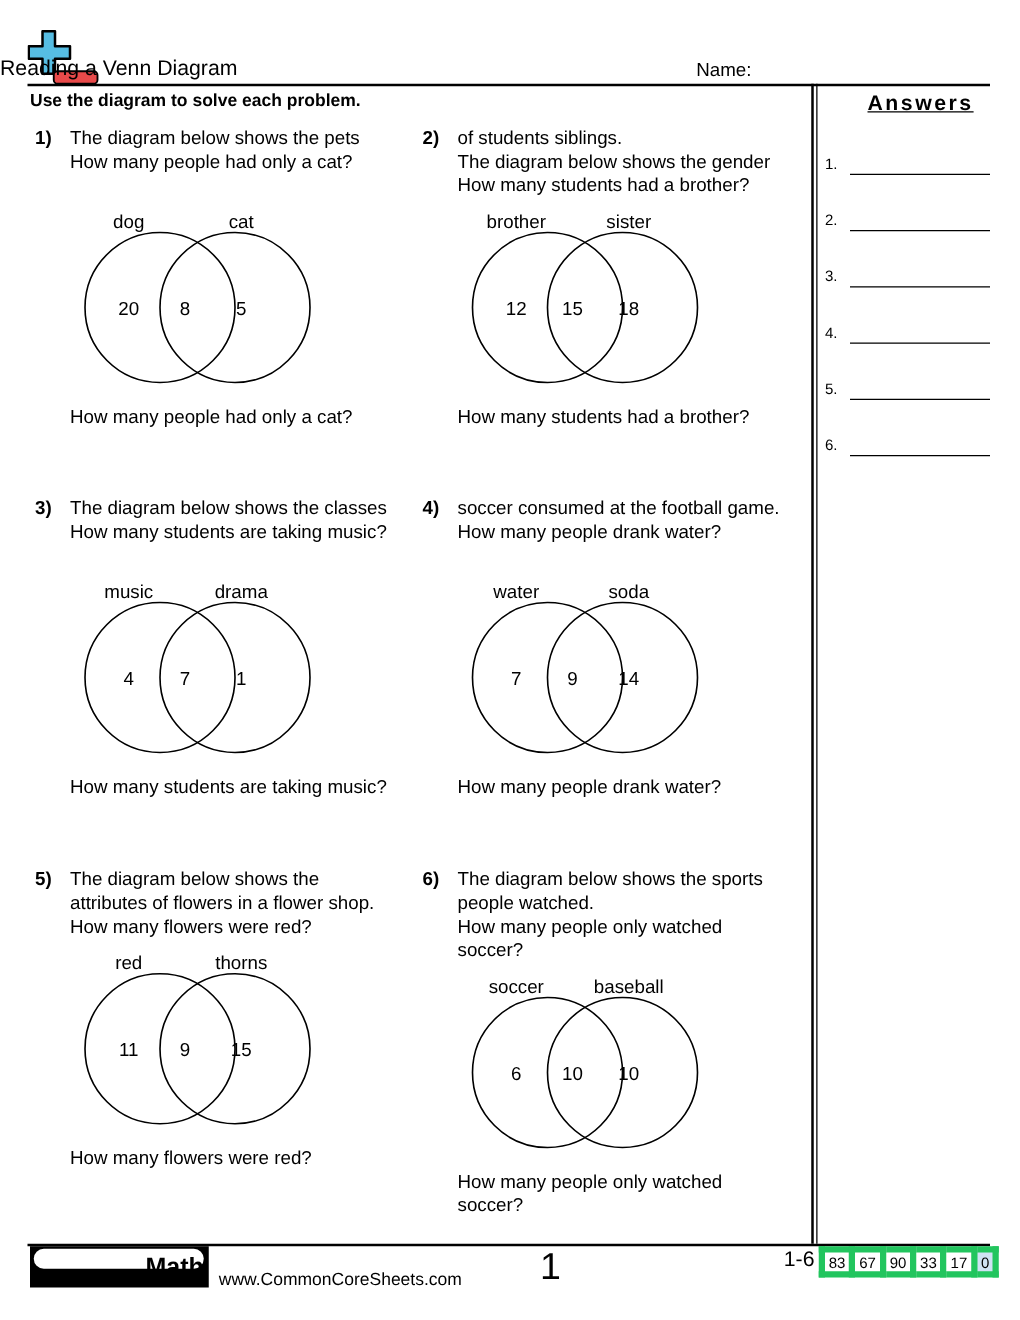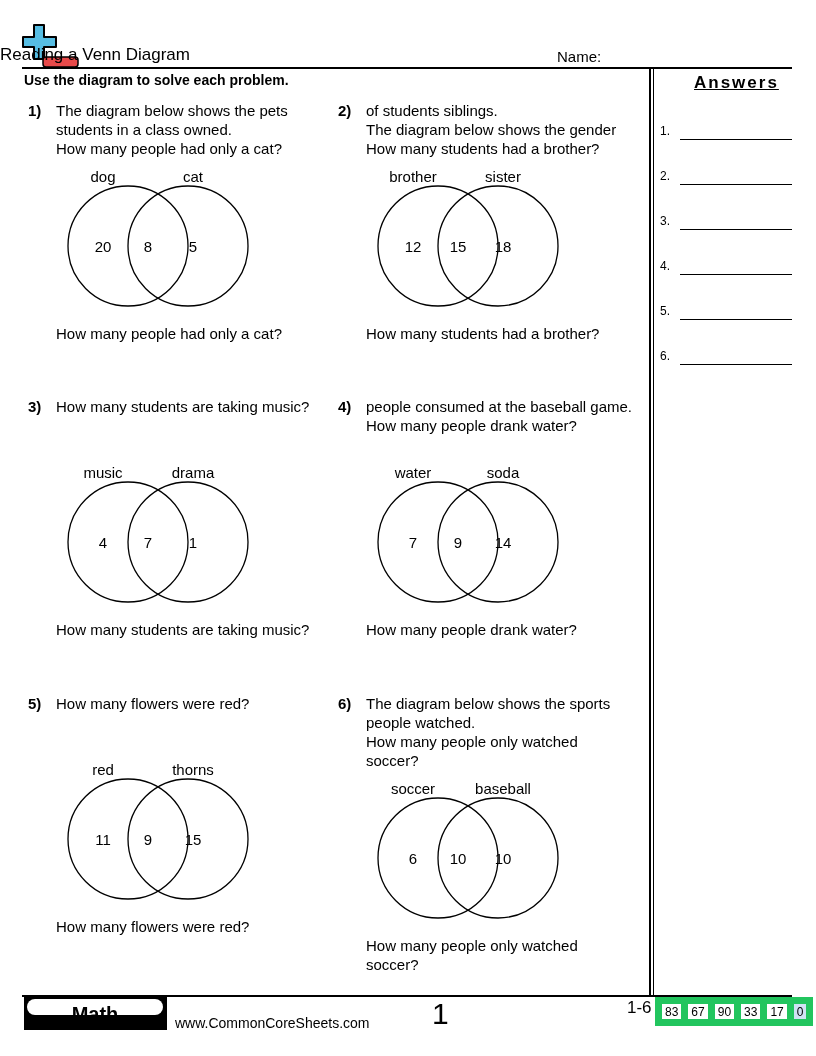--- a/index.html
+++ b/index.html
@@ -16,26 +16,26 @@
   .ans-row { position:absolute; left:660px; width:132px; height:20px; font-size:12px; }
   .ans-num { position:absolute; left:0; bottom:2px; }
   .ans-line { position:absolute; left:20px; right:0; bottom:0; border-bottom:1px solid #000; }
   .problem { position:absolute; width:300px; font-size:15px; line-height:19px; }
   .pnum { position:absolute; left:0; top:0; font-weight:bold; }
   .ptext { position:absolute; left:28px; top:0; width:290px; }
   .venn { position:absolute; left:0; width:320px; }
   .question2 { position:absolute; left:28px; width:290px; }
   #footer-rule { left:22px; top:995px; width:770px; height:2px; background:#000; }
   #math-badge { left:24px; top:997px; width:143px; height:33px; background:#000; }
-  #math-pill { left:27px; top:999px; width:136px; height:16px; background:#fff; border-radius:14px; text-align:center; font-weight:bold; font-size:20px; line-height:30px; }
+  #math-pill { left:27px; top:999px; width:136px; height:16px; background:#fff; border-radius:14px; text-align:right; font-weight:bold; font-size:20px; line-height:30px; }
   #website { left:175px; top:1015px; font-size:14px; }
   #page-num { left:432px; top:997px; font-size:30px; }
   #score-label { left:627px; top:998px; font-size:17px; }
   #score-table { left:655px; top:997px; border-collapse:collapse; font-size:12px; }
-  #score-table td { border:7px solid #22c55e; padding:0 3px; height:15px; text-align:center; }
+  #score-table td { border:5px solid #22c55e; padding:0 3px; height:15px; text-align:center; }
 </style>
 </head>
 <body>
 
 <svg id="logo" class="abs" viewBox="0 0 58 44">
   <path d="M12 1 h10 v12 h12 v10 h-12 v12 h-10 v-12 h-11 v-10 h11 z" fill="#56bde3" stroke="#000" stroke-width="2" stroke-linejoin="round"></path>
   <rect x="21" y="33" width="35" height="10" rx="3" fill="#e84a4a" stroke="#000" stroke-width="1.5"></rect>
 </svg>
 <div id="title" class="abs">Reading a Venn Diagram</div>
 <div id="name-label" class="abs">Name:</div>
@@ -70,21 +70,20 @@
       <span class="ans-num">6.</span>
       <span class="ans-line"></span>
     </div>
   </div>
 
 <div id="problems">
     <div class="problem" style="left: 28px; top: 101px;">
       <div class="pnum">1)</div>
       <div class="ptext">
         <div>The diagram below shows the pets</div>
-        <div>students in a class owned.</div>
         <div>How many people had only a cat?</div>
       </div>
       <svg class="venn" width="300" height="145" style="top: 65px;">
         <circle cx="100" cy="80" r="60" fill="none" stroke="#000" stroke-width="1.3"></circle>
         <circle cx="160" cy="80" r="60" fill="none" stroke="#000" stroke-width="1.3"></circle>
         <text x="75" y="16" text-anchor="middle" font-size="15" font-family="Liberation Sans, sans-serif">dog</text>
         <text x="165" y="16" text-anchor="middle" font-size="15" font-family="Liberation Sans, sans-serif">cat</text>
         <text x="75" y="86" text-anchor="middle" font-size="15" font-family="Liberation Sans, sans-serif">20</text>
         <text x="120" y="86" text-anchor="middle" font-size="15" font-family="Liberation Sans, sans-serif">8</text>
         <text x="165" y="86" text-anchor="middle" font-size="15" font-family="Liberation Sans, sans-serif">5</text>
@@ -109,57 +108,60 @@
         <text x="120" y="86" text-anchor="middle" font-size="15" font-family="Liberation Sans, sans-serif">15</text>
         <text x="165" y="86" text-anchor="middle" font-size="15" font-family="Liberation Sans, sans-serif">18</text>
       </svg>
       <div class="question2" style="top: 223px;">
         <div>How many students had a brother?</div>
       </div>
     </div>
     <div class="problem" style="left: 28px; top: 397px;">
       <div class="pnum">3)</div>
       <div class="ptext">
+        <div>The diagram below shows the classes</div>
         <div>How many students are taking music?</div>
       </div>
       <svg class="venn" width="300" height="145" style="top: 65px;">
         <circle cx="100" cy="80" r="60" fill="none" stroke="#000" stroke-width="1.3"></circle>
         <circle cx="160" cy="80" r="60" fill="none" stroke="#000" stroke-width="1.3"></circle>
         <text x="75" y="16" text-anchor="middle" font-size="15" font-family="Liberation Sans, sans-serif">music</text>
         <text x="165" y="16" text-anchor="middle" font-size="15" font-family="Liberation Sans, sans-serif">drama</text>
         <text x="75" y="86" text-anchor="middle" font-size="15" font-family="Liberation Sans, sans-serif">4</text>
         <text x="120" y="86" text-anchor="middle" font-size="15" font-family="Liberation Sans, sans-serif">7</text>
         <text x="165" y="86" text-anchor="middle" font-size="15" font-family="Liberation Sans, sans-serif">1</text>
       </svg>
       <div class="question2" style="top: 223px;">
         <div>How many students are taking music?</div>
       </div>
     </div>
     <div class="problem" style="left: 338px; top: 397px;">
       <div class="pnum">4)</div>
       <div class="ptext">
-        <div>people consumed at the baseball game.</div>
+        <div>soccer consumed at the football game.</div>
         <div>How many people drank water?</div>
       </div>
       <svg class="venn" width="300" height="145" style="top: 65px;">
         <circle cx="100" cy="80" r="60" fill="none" stroke="#000" stroke-width="1.3"></circle>
         <circle cx="160" cy="80" r="60" fill="none" stroke="#000" stroke-width="1.3"></circle>
         <text x="75" y="16" text-anchor="middle" font-size="15" font-family="Liberation Sans, sans-serif">water</text>
         <text x="165" y="16" text-anchor="middle" font-size="15" font-family="Liberation Sans, sans-serif">soda</text>
         <text x="75" y="86" text-anchor="middle" font-size="15" font-family="Liberation Sans, sans-serif">7</text>
         <text x="120" y="86" text-anchor="middle" font-size="15" font-family="Liberation Sans, sans-serif">9</text>
         <text x="165" y="86" text-anchor="middle" font-size="15" font-family="Liberation Sans, sans-serif">14</text>
       </svg>
       <div class="question2" style="top: 223px;">
         <div>How many people drank water?</div>
       </div>
     </div>
     <div class="problem" style="left: 28px; top: 694px;">
       <div class="pnum">5)</div>
       <div class="ptext">
+        <div>The diagram below shows the</div>
+        <div>attributes of flowers in a flower shop.</div>
         <div>How many flowers were red?</div>
       </div>
       <svg class="venn" width="300" height="145" style="top: 65px;">
         <circle cx="100" cy="80" r="60" fill="none" stroke="#000" stroke-width="1.3"></circle>
         <circle cx="160" cy="80" r="60" fill="none" stroke="#000" stroke-width="1.3"></circle>
         <text x="75" y="16" text-anchor="middle" font-size="15" font-family="Liberation Sans, sans-serif">red</text>
         <text x="165" y="16" text-anchor="middle" font-size="15" font-family="Liberation Sans, sans-serif">thorns</text>
         <text x="75" y="86" text-anchor="middle" font-size="15" font-family="Liberation Sans, sans-serif">11</text>
         <text x="120" y="86" text-anchor="middle" font-size="15" font-family="Liberation Sans, sans-serif">9</text>
         <text x="165" y="86" text-anchor="middle" font-size="15" font-family="Liberation Sans, sans-serif">15</text>

